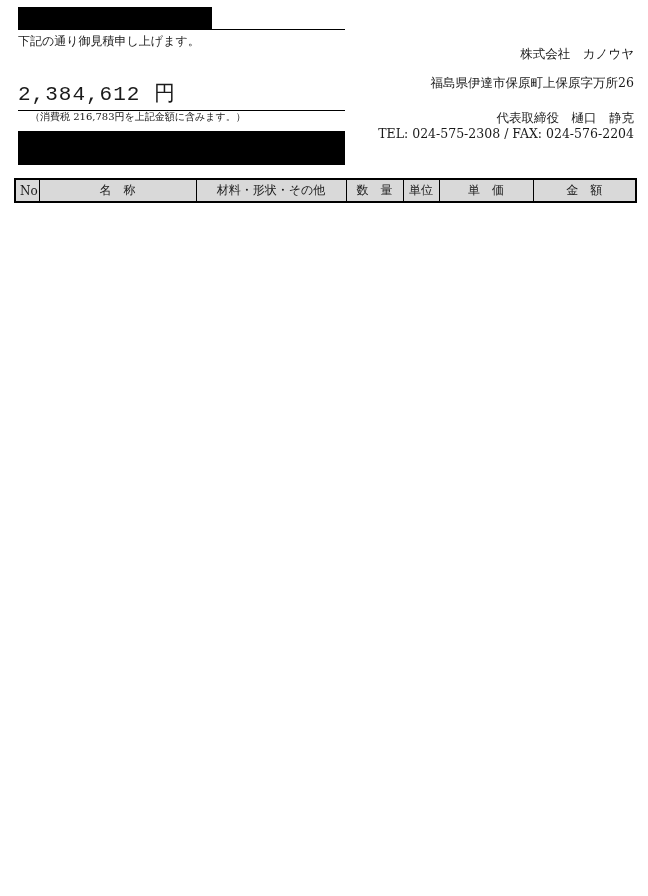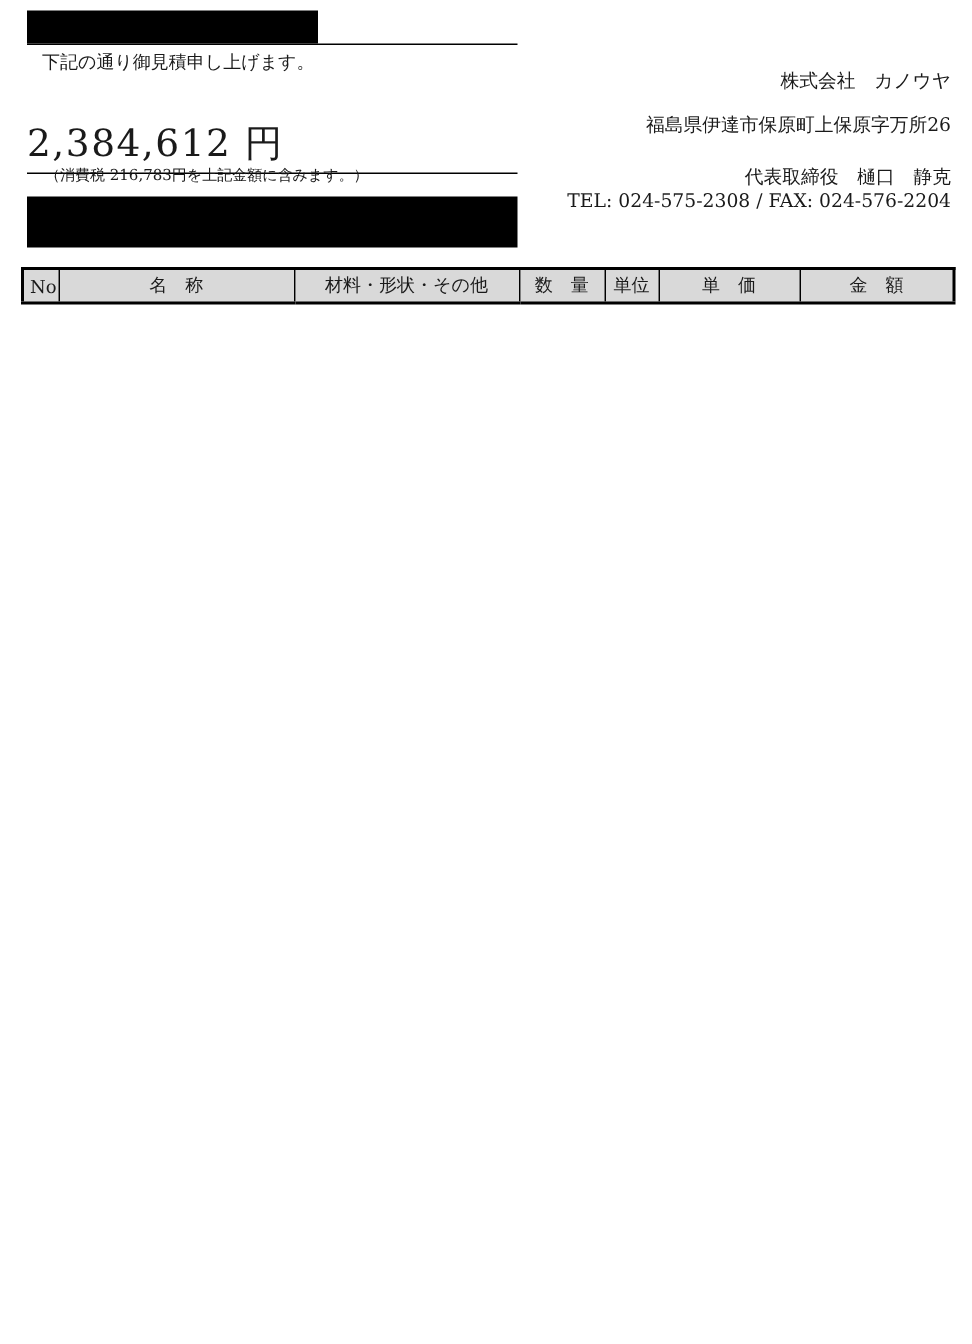--- a/index.html
+++ b/index.html
@@ -5,31 +5,31 @@
   html,body{margin:0;padding:0;}
   body{
     width:648px;height:896px;background:#ffffff;position:relative;overflow:hidden;
     font-family:"DejaVu Serif","Liberation Serif",serif;color:#1a1a1a;
   }
   .abs{position:absolute;}
   .redact{background:#000;}
   
   #redact-recipient{left:18px;top:7px;width:194px;height:22px;}
   #recipient-underline{left:18px;top:29px;width:327px;border-top:1.5px solid #000;}
-  #greeting{left:28px;top:33px;font-size:12px;text-align:center;}
+  #greeting{left:18px;top:33px;font-size:12px;text-align:center;}
   #issuer-company{right:14px;top:46px;font-size:12.5px;text-align:left;}
   #issuer-address{right:14px;top:75px;font-size:12.5px;text-align:center;}
   #issuer-rep{right:14px;top:110px;font-size:12.5px;text-align:right;}
   #issuer-tel{right:14px;top:126px;font-size:12.5px;text-align:right;}
   #estimate-line{
     left:18px;top:79px;width:327px;display:flex;justify-content:space-between;
     align-items:baseline;border-bottom:1.5px solid #000;padding-bottom:3px;
   }
   #estimate-line .lbl{font-size:19px;letter-spacing:1px;}
-  #estimate-line .val{font-size:25px;letter-spacing:1px;}
+  #estimate-line .val{font-size:21px;letter-spacing:1px;font-family:Liberation Mono, monospace;}
   #tax-note{left:30px;top:110px;font-size:10px;}
   #redact-sender{left:18px;top:131px;width:327px;height:34px;}
   
   #estimate-table{
     position:absolute;left:14px;top:178px;width:621px;
     border-collapse:collapse;table-layout:fixed;
   }
   #estimate-table th,#estimate-table td{
     border:1px solid #000;padding:0 4px;overflow:hidden;white-space:nowrap;margin-left:20px;
   }

